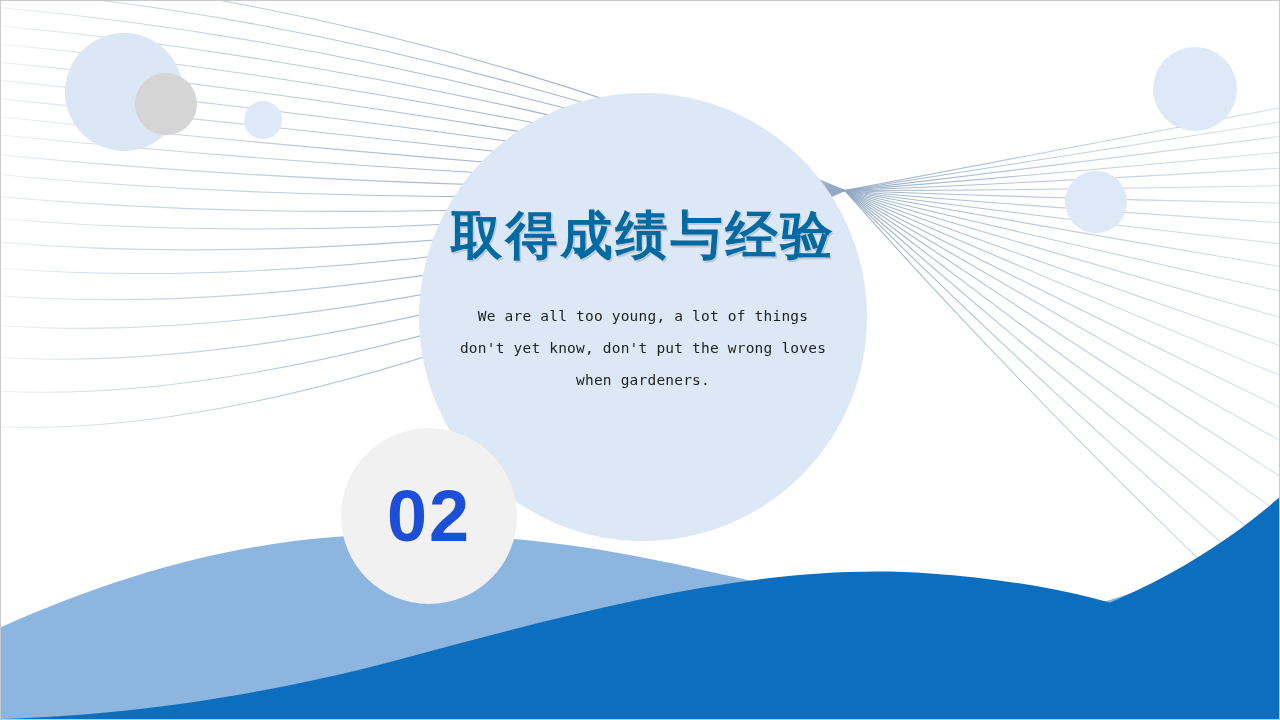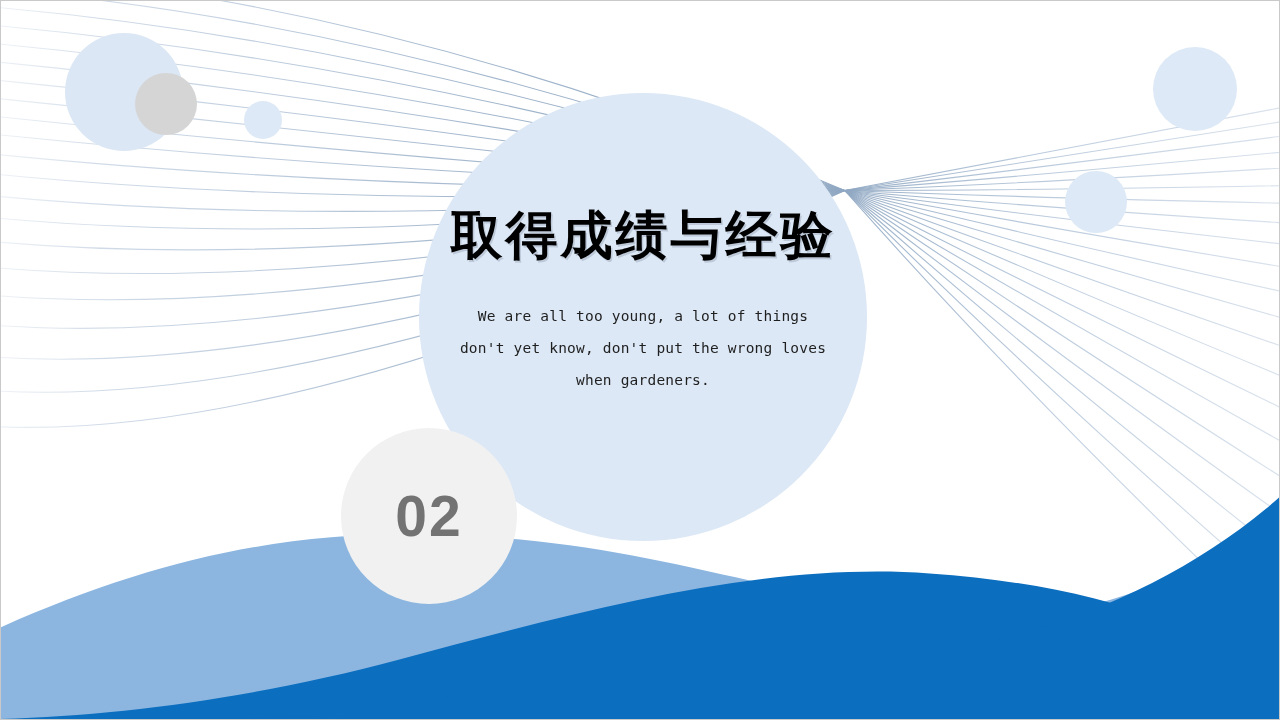--- a/index.html
+++ b/index.html
@@ -77,40 +77,40 @@
     top: 427px;
     width: 176px;
     height: 176px;
     border-radius: 50%;
     background: #f1f1f1;
     display: flex;
     align-items: center;
     justify-content: center;
   }
   #number-badge .badge-text {
-    font-size: 57px;
+    font-size: 72px;
     font-weight: 700;
-    color: #737373;
+    color: #1d4ed8;
     letter-spacing: 2px;
     line-height: 1;
     font-family: "Liberation Sans", sans-serif;
   }
 
   
   #text-block {
     position: absolute;
     left: 418px;
     top: 205px;
     width: 448px;
     text-align: center;
   }
   #slide-title {
     font-size: 52px;
     font-weight: 700;
-    color: #000000;
+    color: #0369a1;
     letter-spacing: 3px;
     line-height: 1.15;
     margin: 0;
     text-shadow: 1.5px 1.5px 0 rgba(120,130,145,0.30);
     font-family: "DejaVu Sans", "Liberation Sans", sans-serif;
   }
   #slide-subtitle {
     margin: 34px auto 0;
     width: 372px;
     font-family: "DejaVu Sans Mono", "Liberation Mono", monospace;

